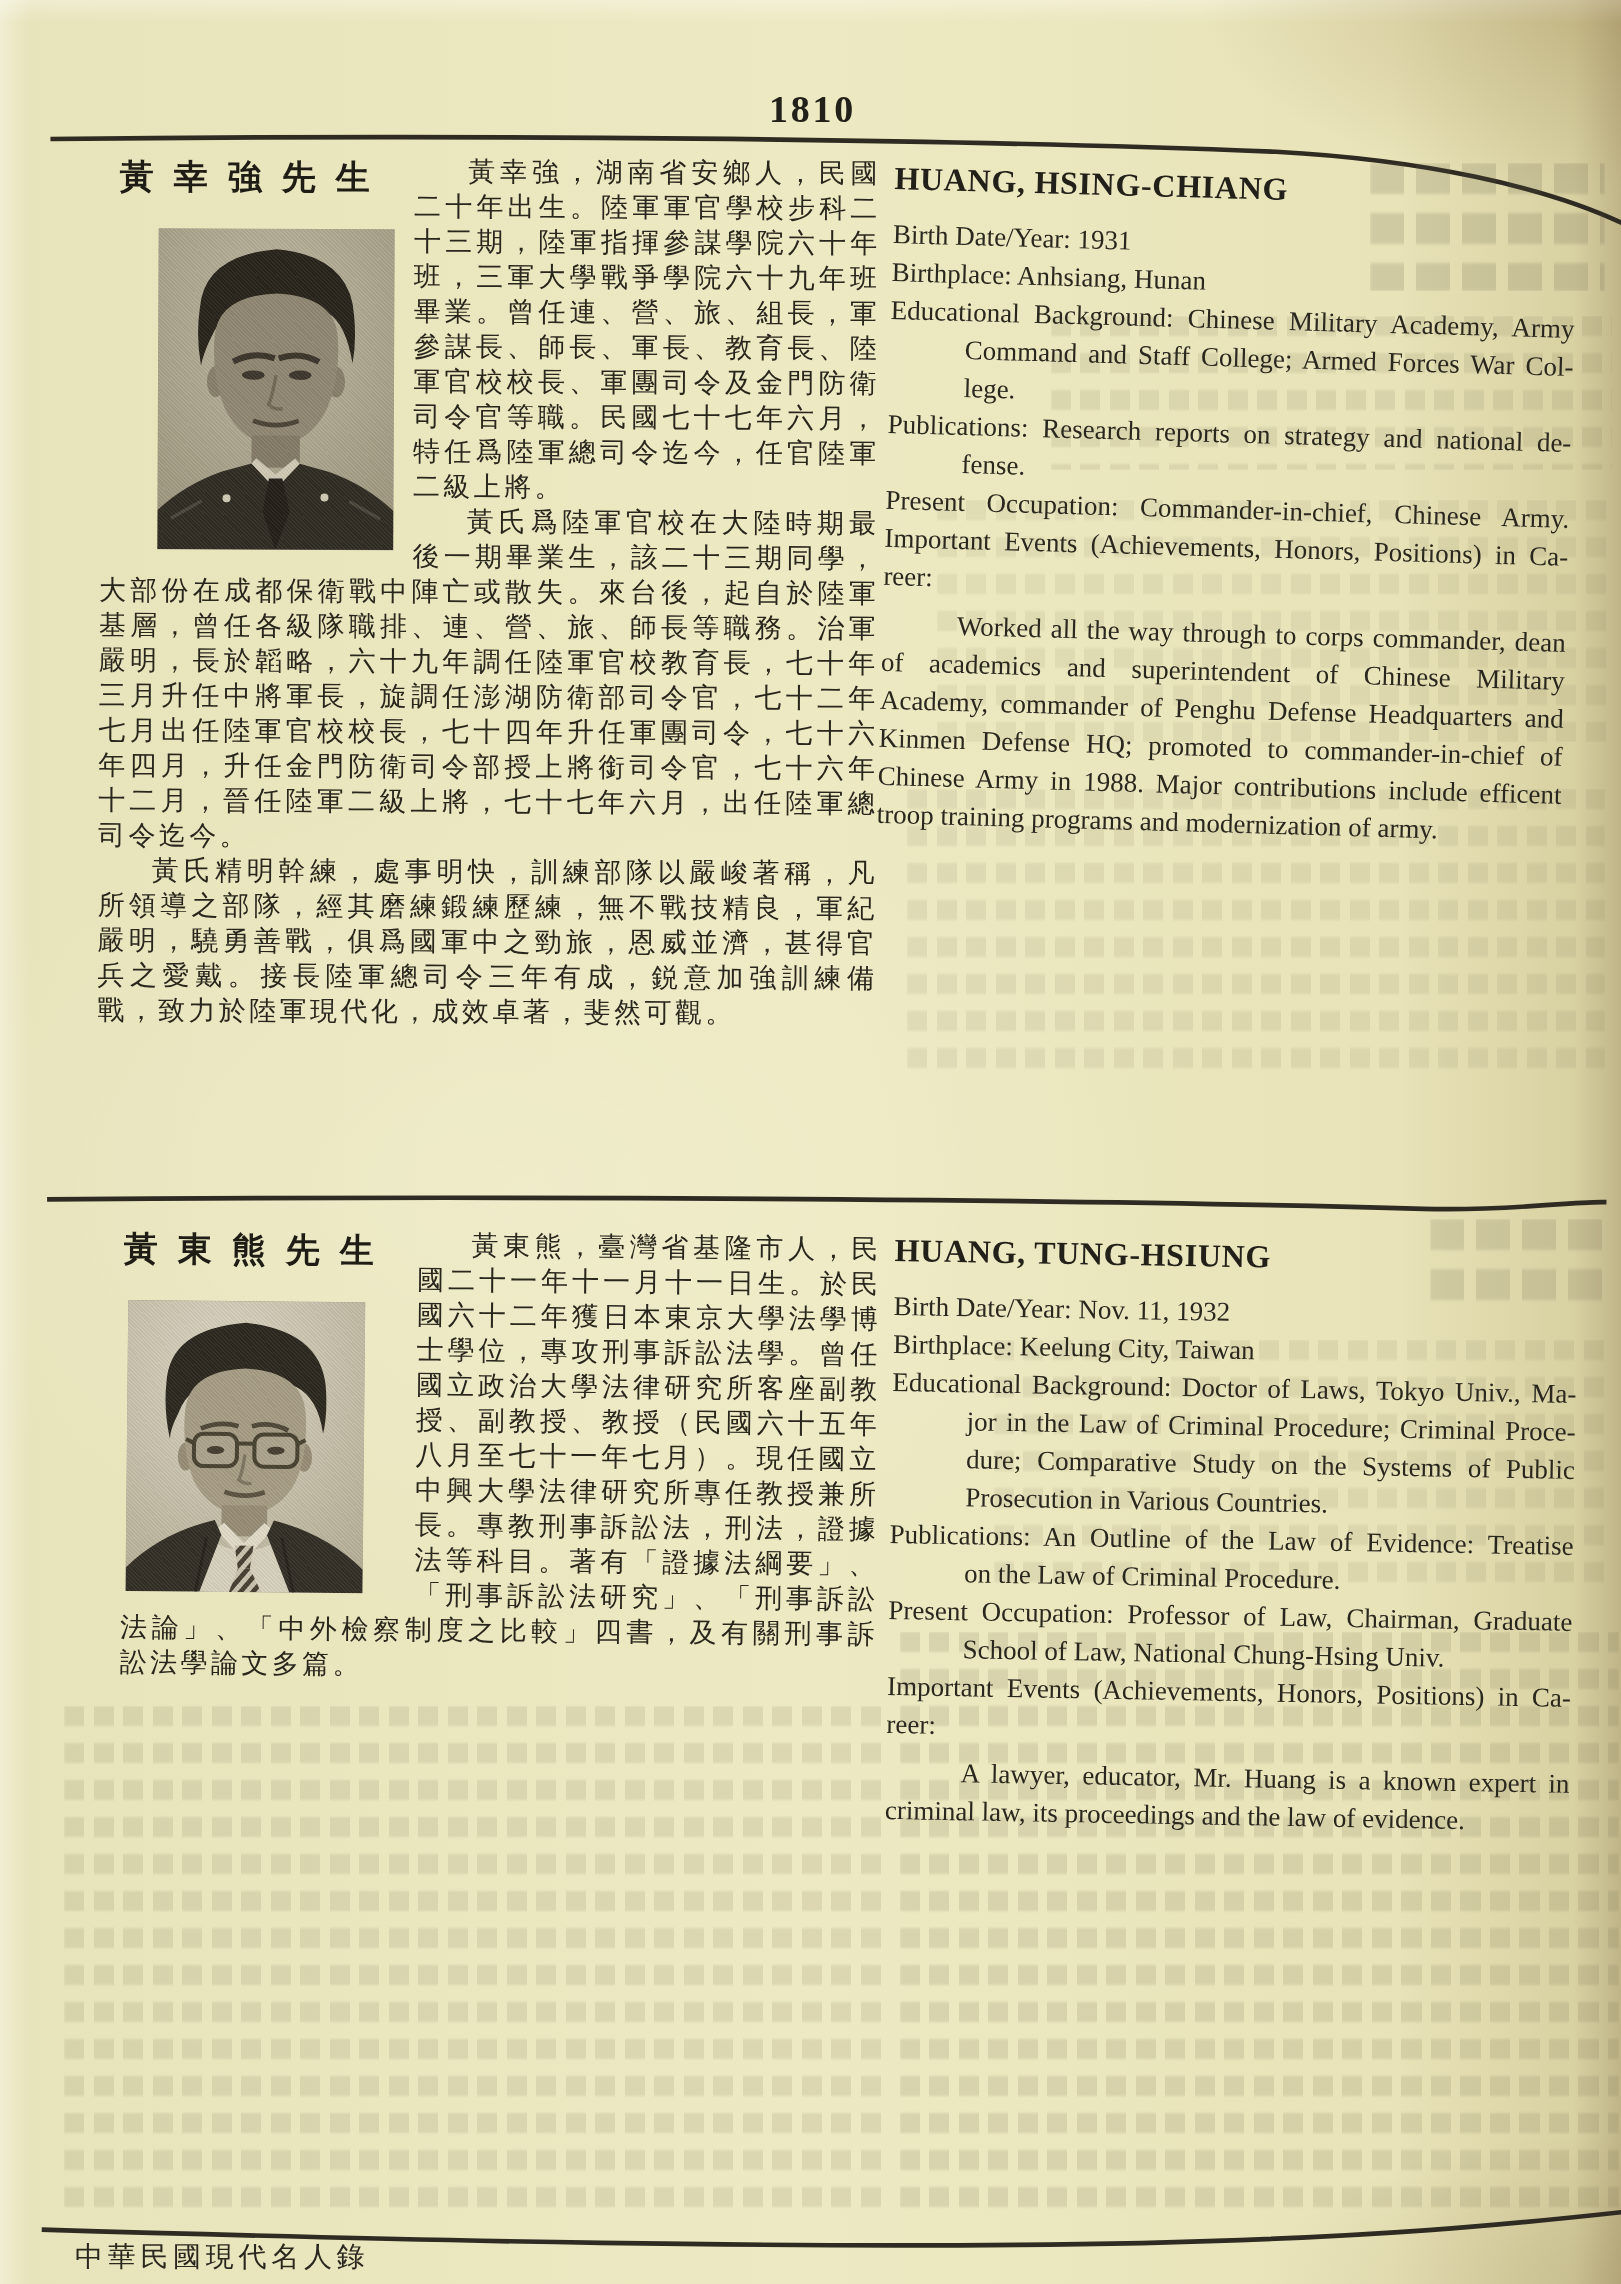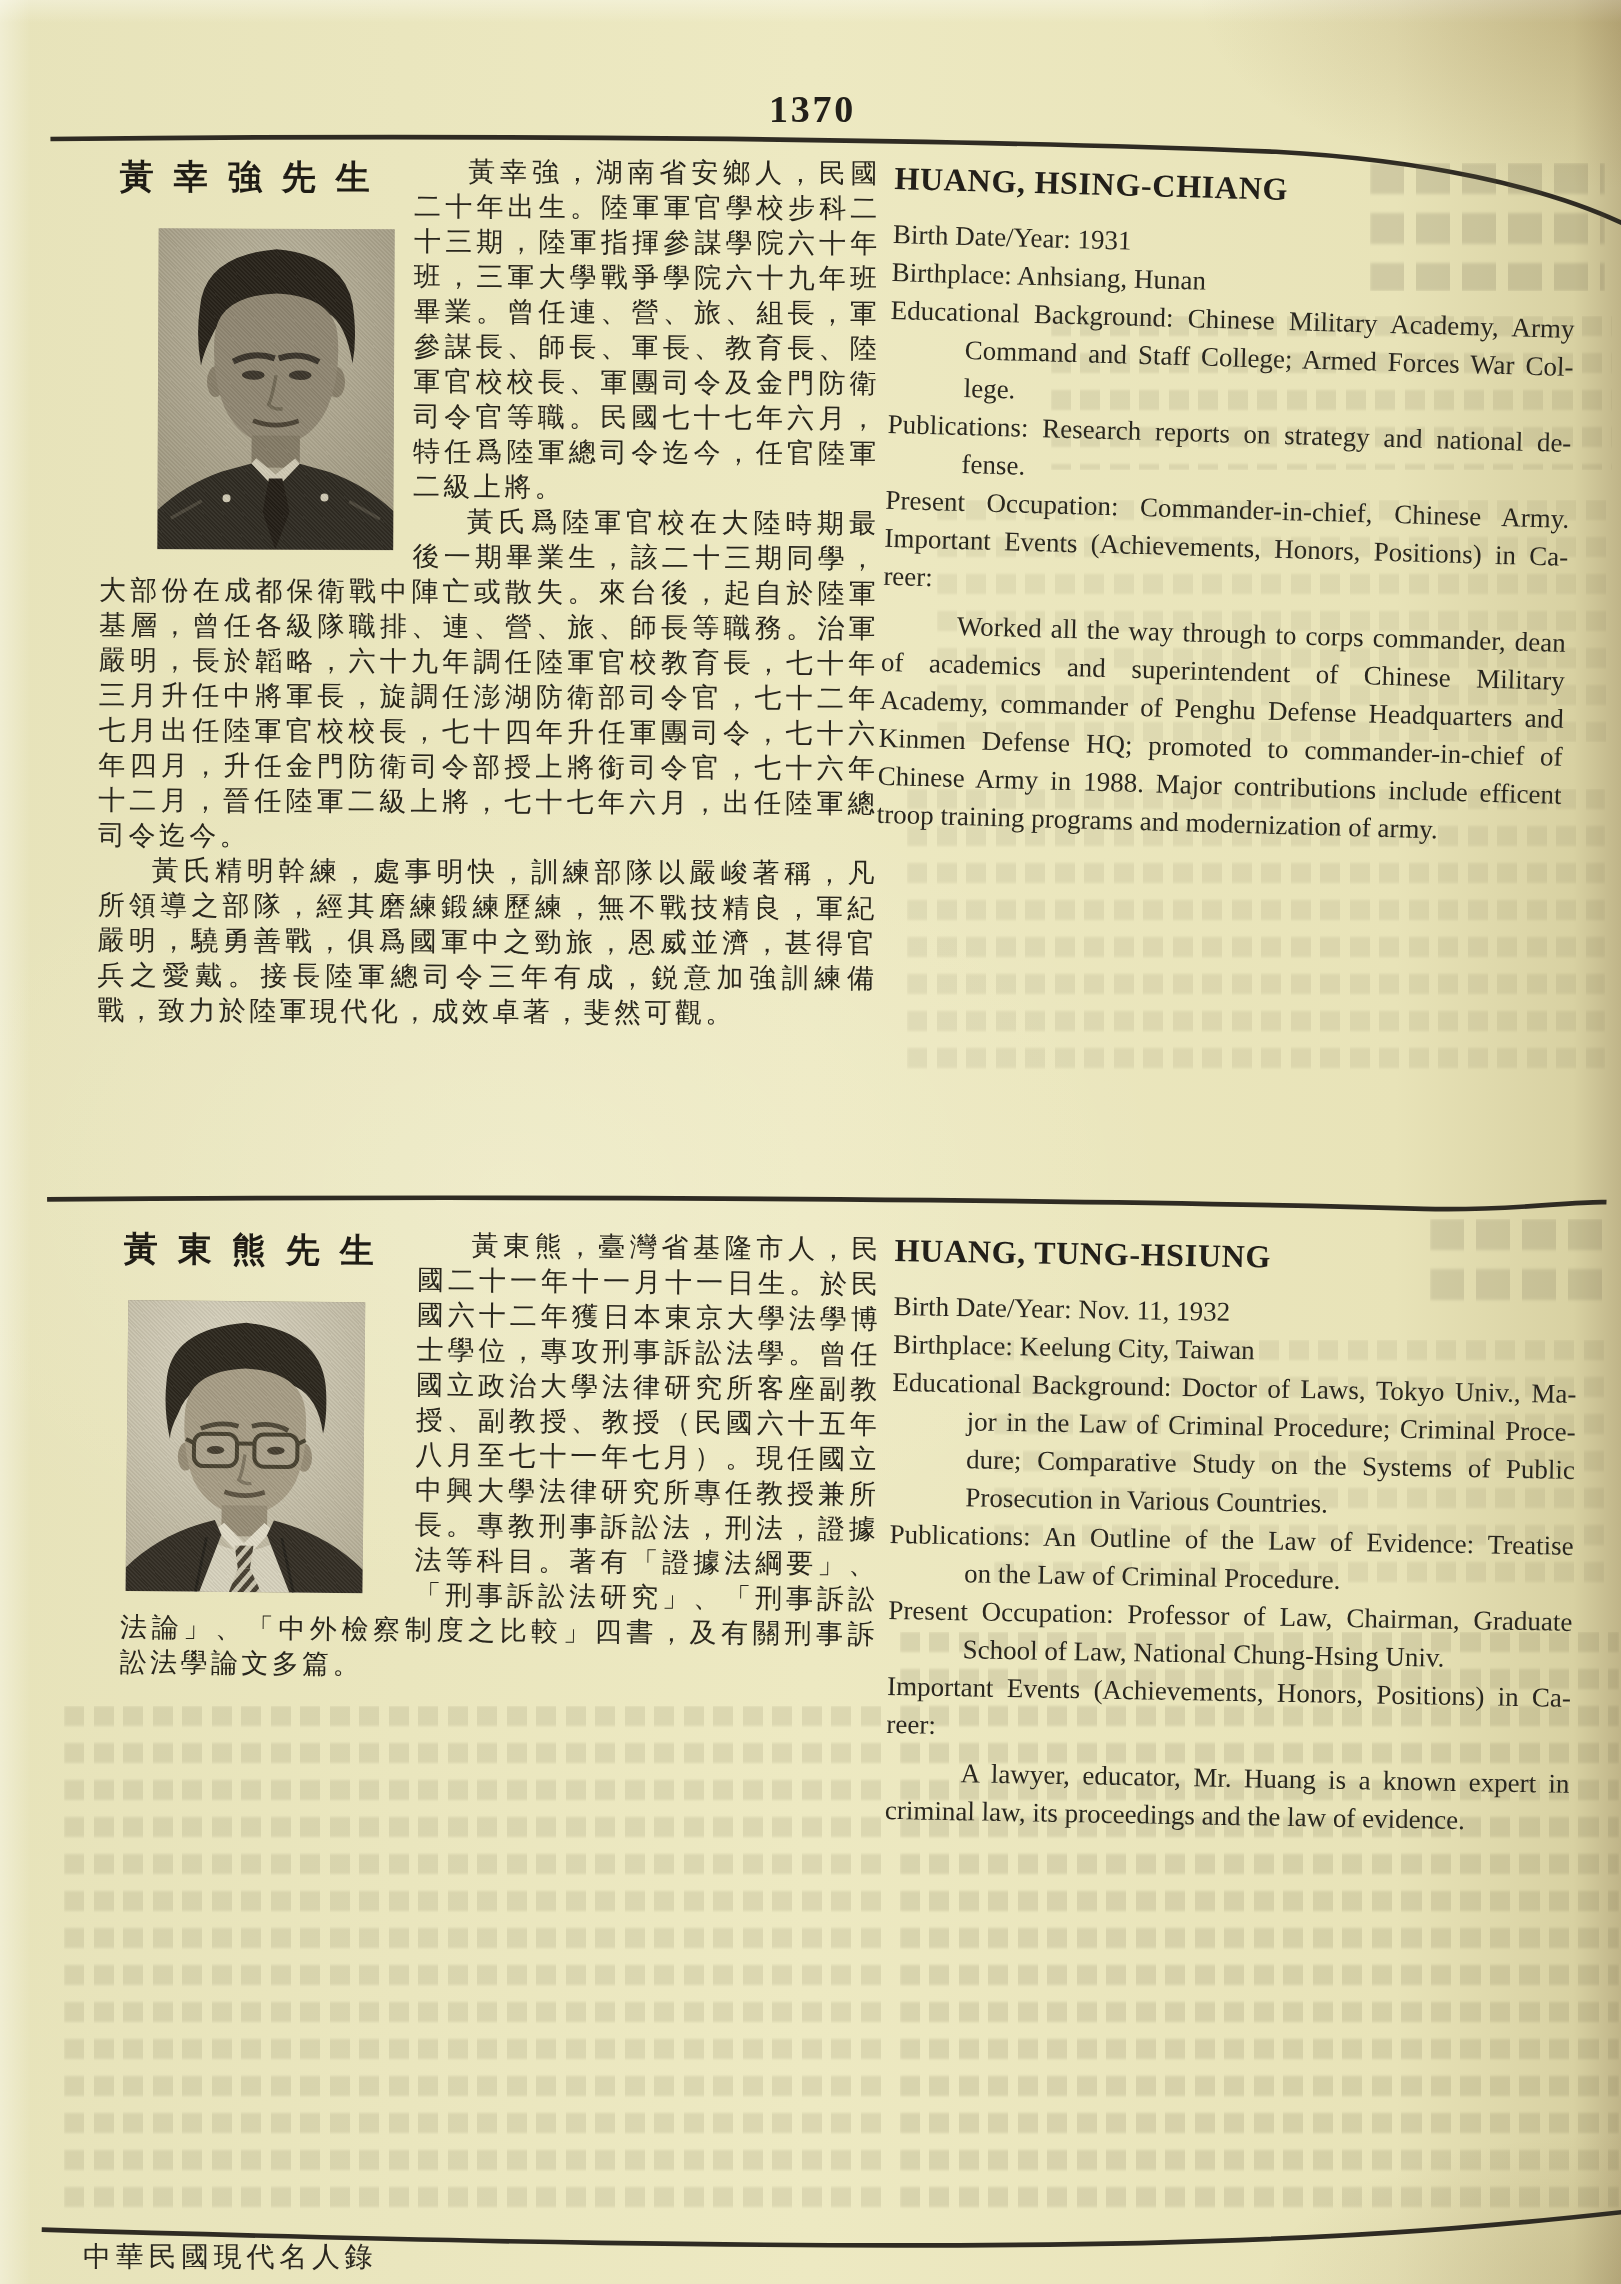--- a/index.html
+++ b/index.html
@@ -56,21 +56,21 @@
     font-size:32px;font-weight:bold;letter-spacing:0.7px;color:#23201a;
     margin:0 0 17.5px 0;white-space:nowrap;
   }
   .en-line{font-size:27px;line-height:38px;color:#2a271f;}
   .en-line.just{text-align:justify;text-align-last:justify;}
   .en-line.ind{padding-left:75px;}
   .en-line.gap{margin-top:10.7px;}
 
   .footer-title{
     position:absolute;left:75px;top:2238px;
-    font-size:28px;letter-spacing:4.7px;color:#2a271f;white-space:nowrap;margin-left:8px;
+    font-size:28px;letter-spacing:4.7px;color:#2a271f;white-space:nowrap;
   }
 
   
   .ghost{
     position:absolute;pointer-events:none;filter:blur(1.3px);
     background-image:repeating-linear-gradient(180deg,#6f6848 0 20px,transparent 20px 37px);
     -webkit-mask-image:repeating-linear-gradient(90deg,#000 0 20px,transparent 20px 29.5px);
     mask-image:repeating-linear-gradient(90deg,#000 0 20px,transparent 20px 29.5px);
   }
   .ghost.bold{
@@ -101,21 +101,21 @@
 
   <div class="ghost bold g1"></div>
   <div class="ghost g2"></div>
   <div class="ghost g3"></div>
   <div class="ghost g4"></div>
   <div class="ghost bold g5"></div>
   <div class="ghost g6"></div>
   <div class="ghost g7"></div>
   <div class="ghost g8"></div>
 
-  <div class="page-number">1370</div>
+  <div class="page-number">1810</div>
 
   <section class="entry-zh" id="entry1-zh">
     <div class="float-block">
       <div class="zh-header">黃幸強先生</div>
       <div class="photo-frame">
         <svg viewBox="0 0 352 478" xmlns="http://www.w3.org/2000/svg">
           <defs>
             <radialGradient id="p1bg" cx="50%" cy="28%" r="85%">
               <stop offset="0" stop-color="#bcb6a0"></stop>
                 <stop offset="1" stop-color="#9b937c"></stop>

